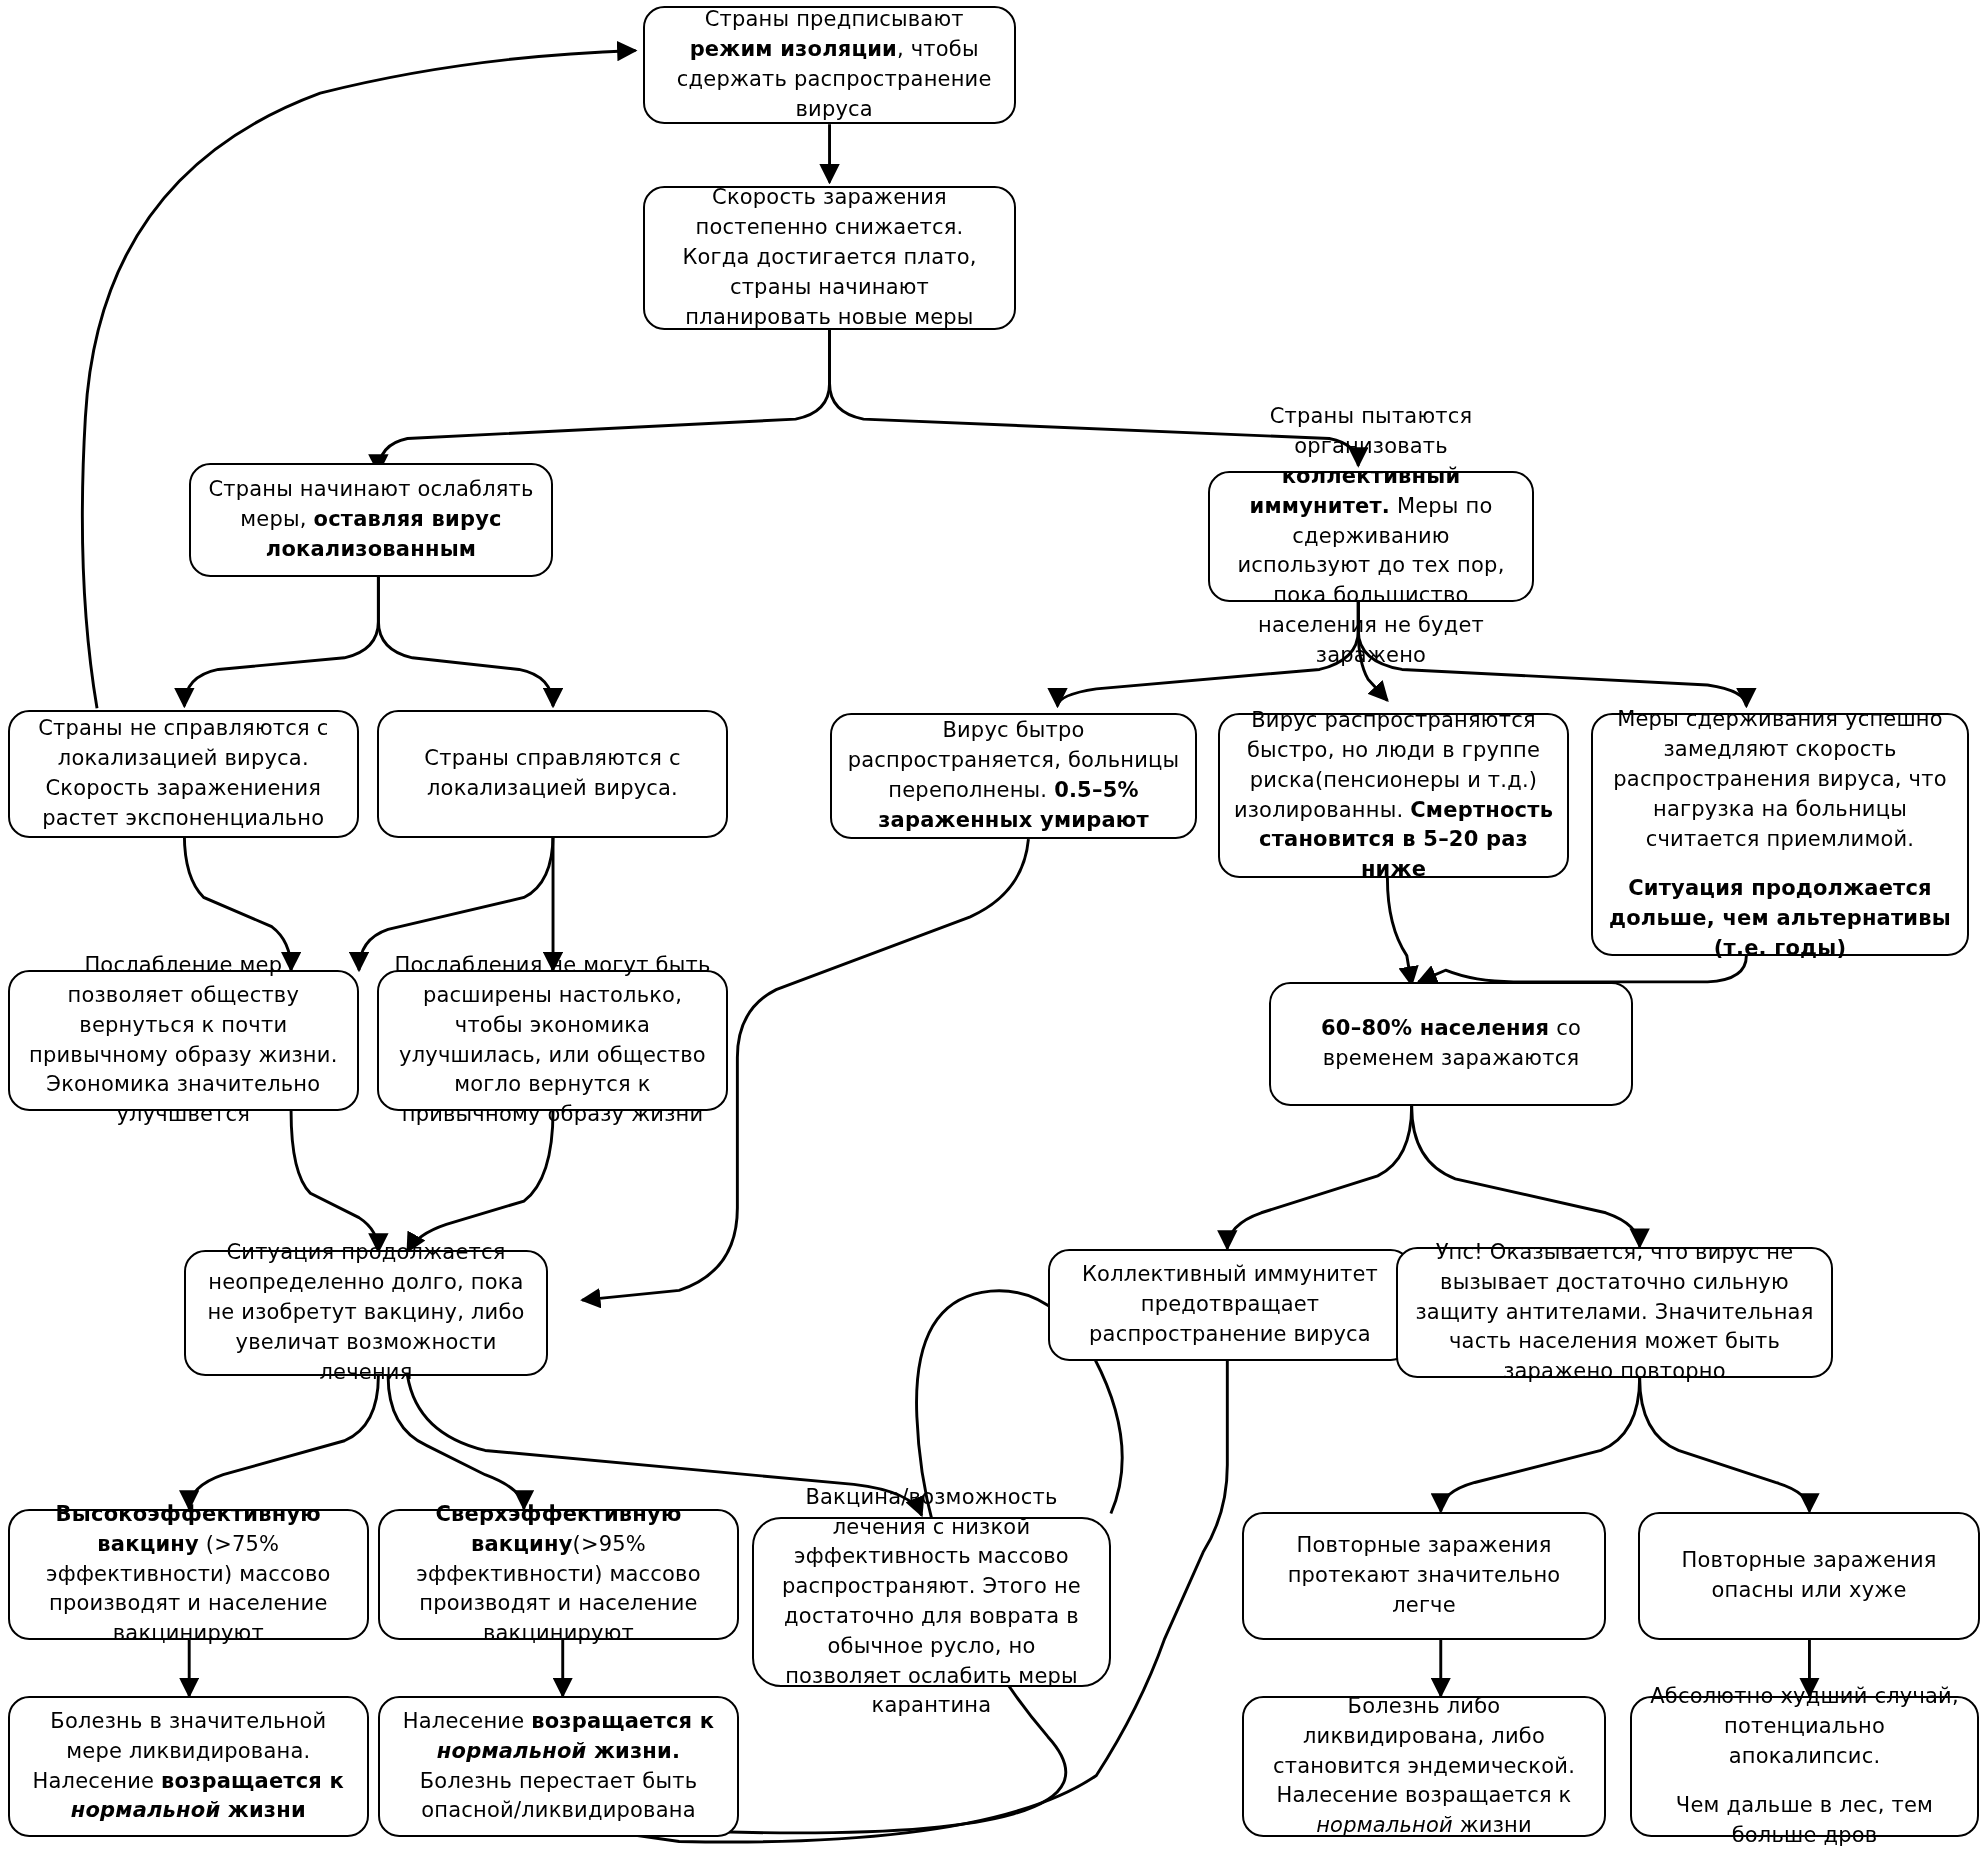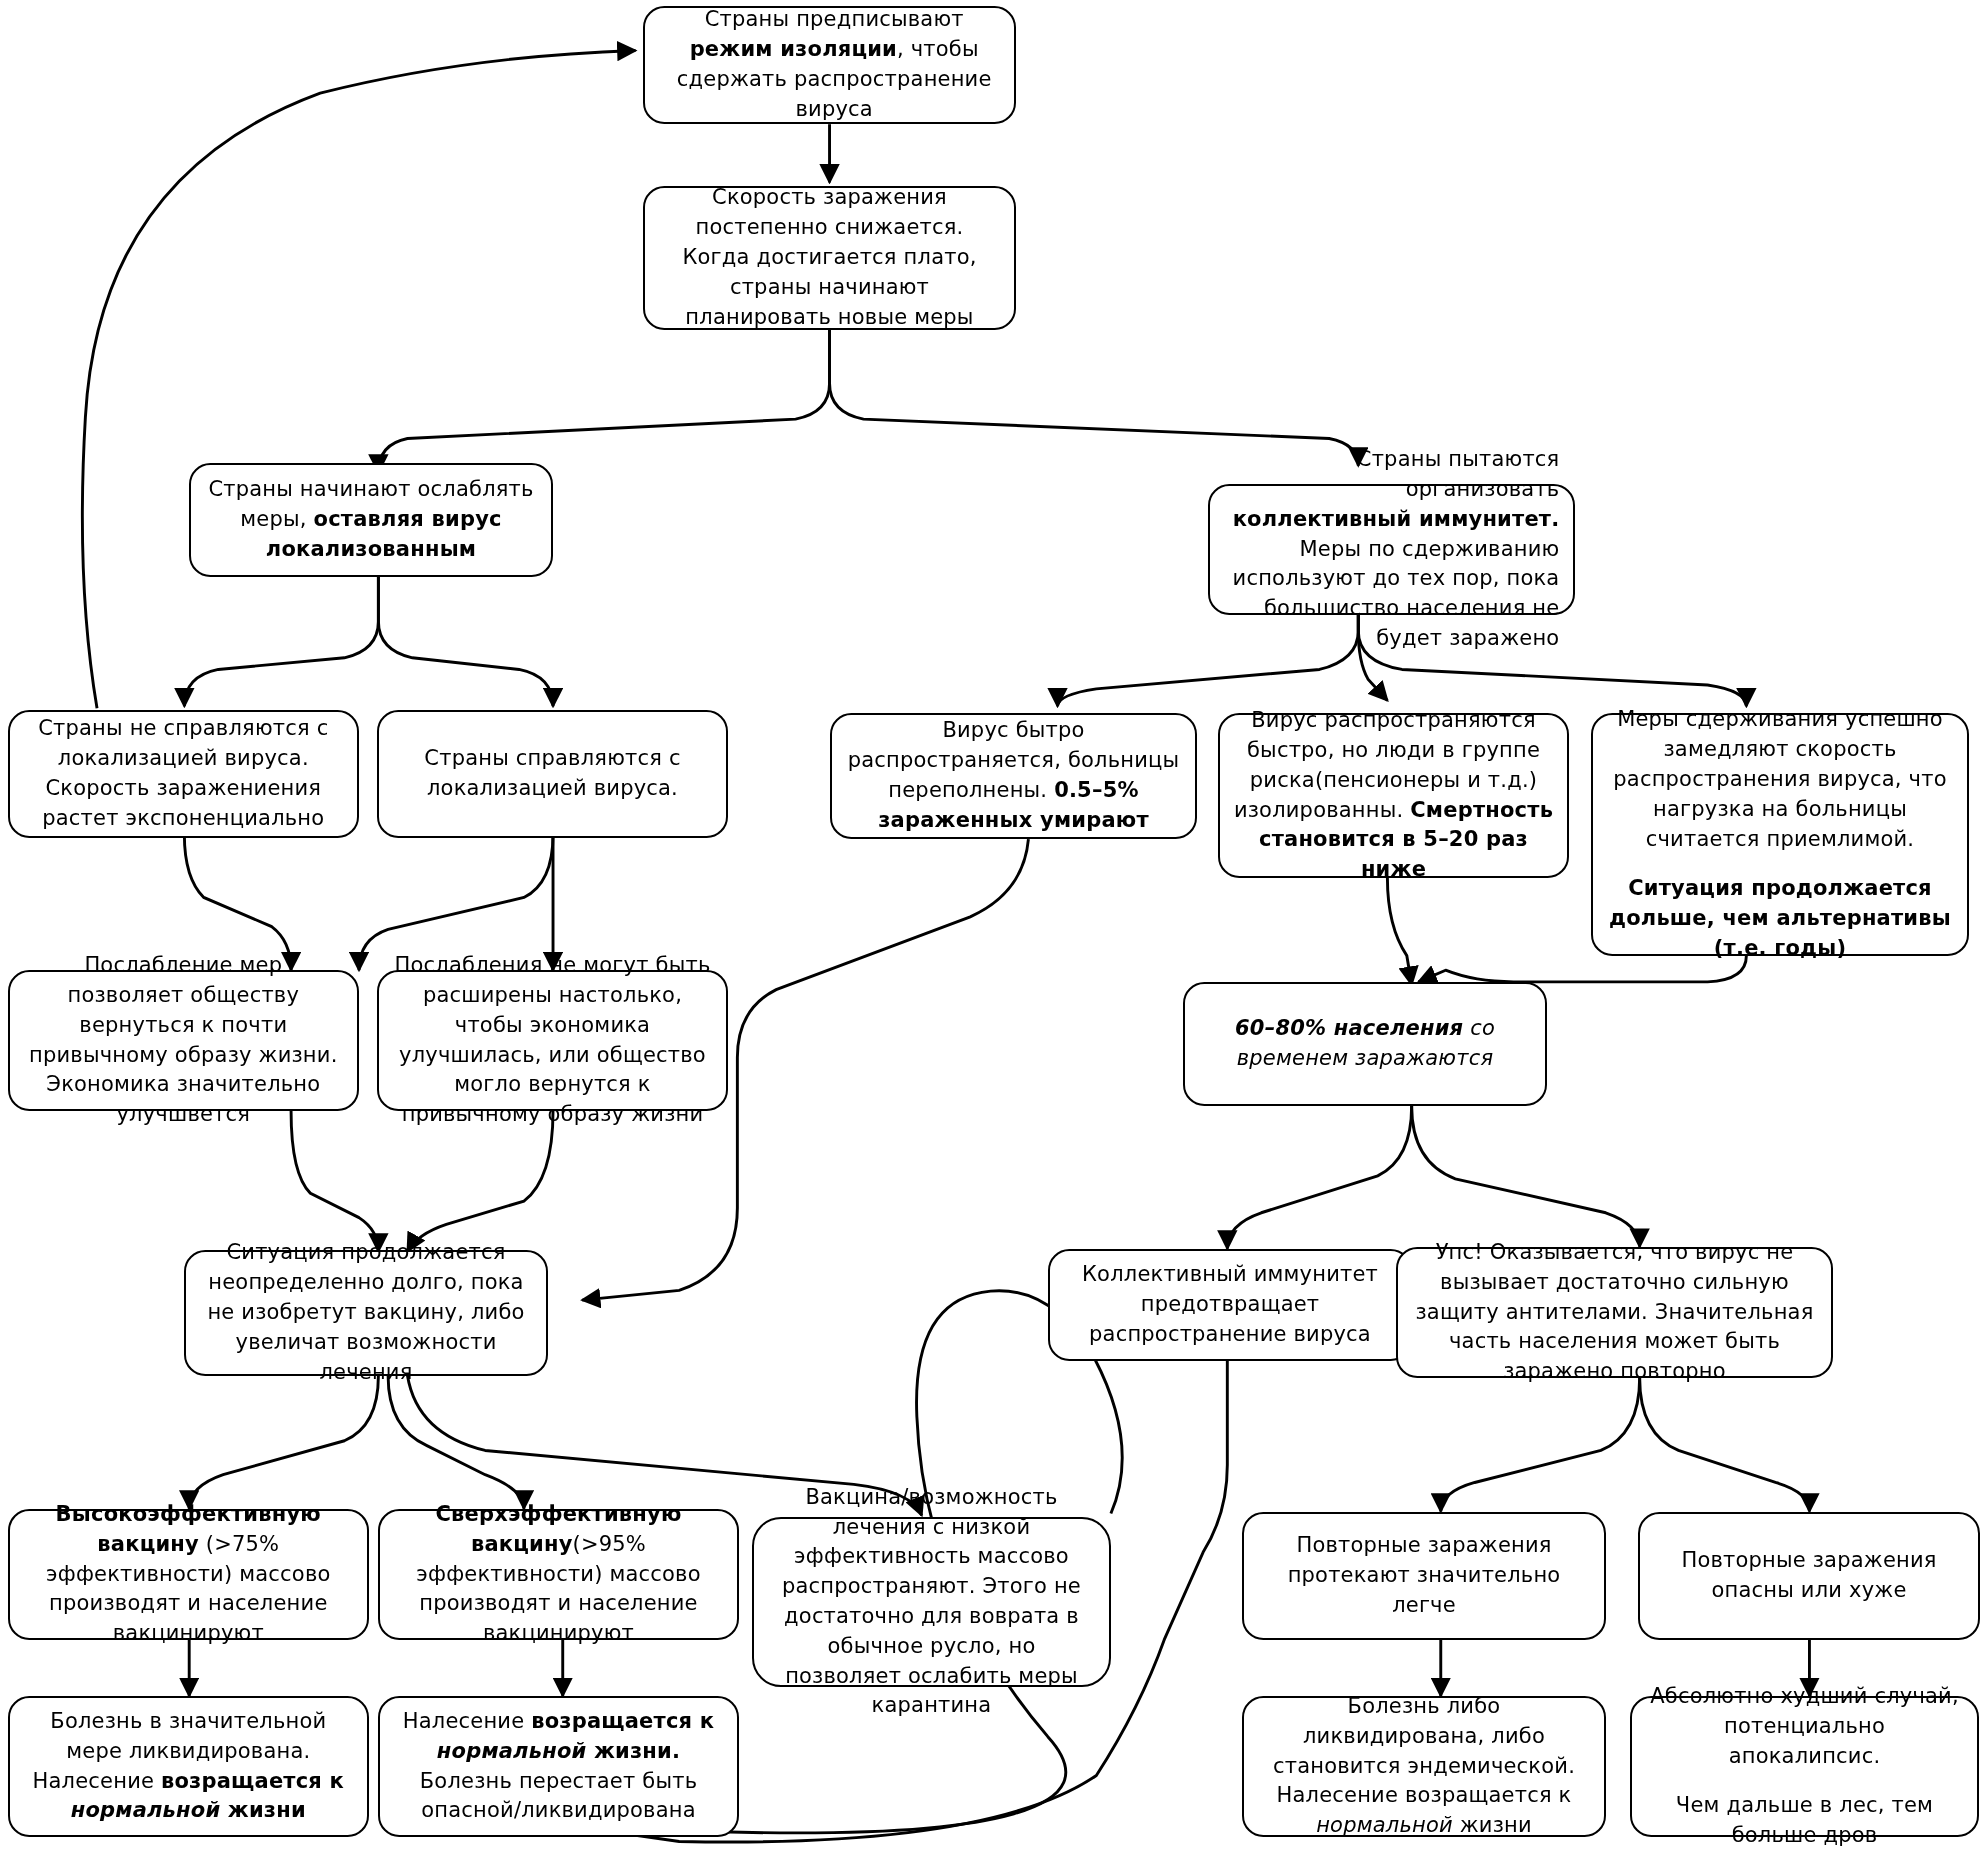--- a/index.html
+++ b/index.html
@@ -125,21 +125,21 @@
   </div>
 
   <div class="node" style="left:643px; top:186px; width:373px; height:144px;">
     <span class="txt">Скорость заражения постепенно снижается. Когда достигается плато, страны начинают планировать новые меры</span>
   </div>
 
   <div class="node" style="left:189px; top:463px; width:364px; height:114px;">
     <span class="txt">Страны начинают ослаблять меры, <b>оставляя вирус локализованным</b></span>
   </div>
 
-  <div class="node" style="left:1208px; top:484px; width:367px; height:131px;text-align:right;">
+  <div class="node" style="left:1208px; top:471px; width:326px; height:131px;">
     <span class="txt">Страны пытаются организовать <b>коллективный иммунитет.</b> Меры по сдерживанию используют до тех пор, пока большиство населения не будет заражено</span>
   </div>
 
   <div class="node" style="left:7.8px; top:710px; width:351px; height:128px;">
     <span class="txt">Страны не справляются с локализацией вируса. Скорость заражениения растет экспоненциально</span>
   </div>
 
   <div class="node" style="left:377px; top:710px; width:351px; height:128px;">
     <span class="txt">Страны справляются с локализацией вируса.</span>
   </div>
@@ -157,21 +157,21 @@
   </div>
 
   <div class="node" style="left:7.8px; top:970px; width:351px; height:141px;">
     <span class="txt">Послабление мер позволяет обществу вернуться к почти привычному образу жизни. Экономика значительно улучшвется</span>
   </div>
 
   <div class="node" style="left:377px; top:970px; width:351px; height:141px;">
     <span class="txt">Послабления не могут быть расширены настолько, чтобы экономика улучшилась, или общество могло вернутся к привычному образу жизни</span>
   </div>
 
-  <div class="node" style="left:1183px; top:982px; width:364px; height:124px;font-style:italic;">
+  <div class="node" style="left:1269px; top:982px; width:364px; height:124px;">
     <span class="txt"><b>60–80% населения</b> со временем заражаются</span>
   </div>
 
   <div class="node" style="left:184px; top:1250px; width:364px; height:126px;">
     <span class="txt">Ситуация продолжается неопределенно долго, пока не изобретут вакцину, либо увеличат возможности лечения</span>
   </div>
 
   <div class="node" style="left:1048px; top:1249px; width:364px; height:112px;">
     <span class="txt">Коллективный иммунитет предотвращает распространение вируса</span>
   </div>

